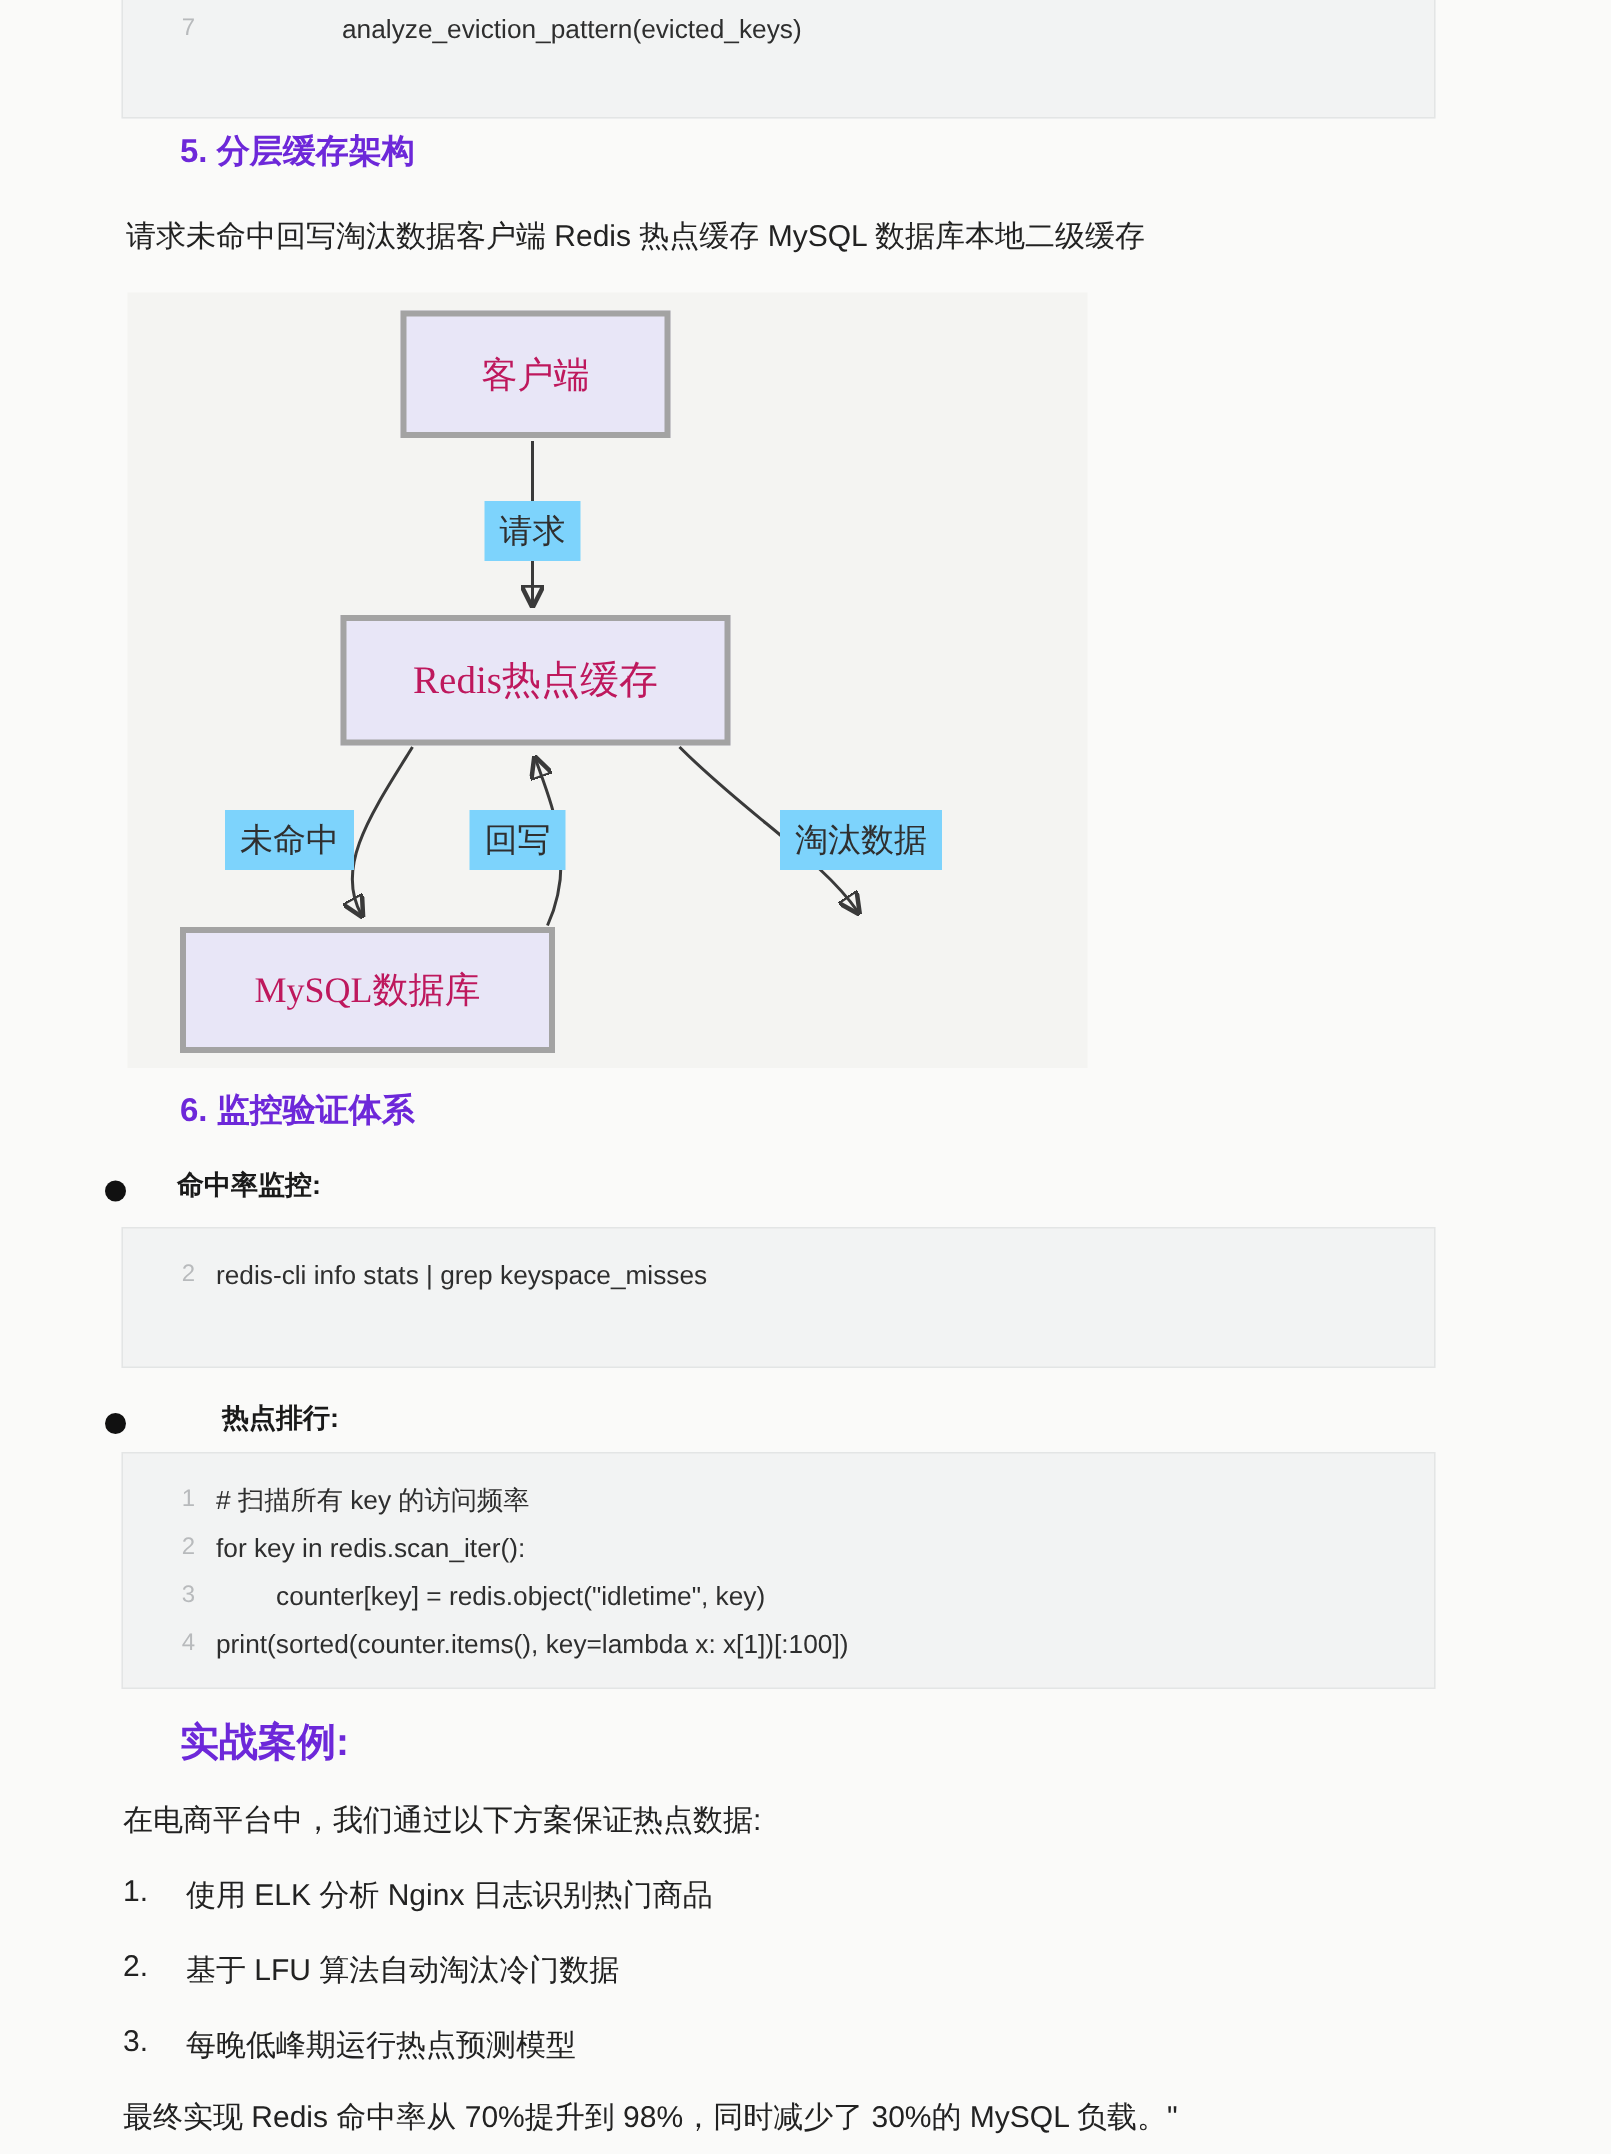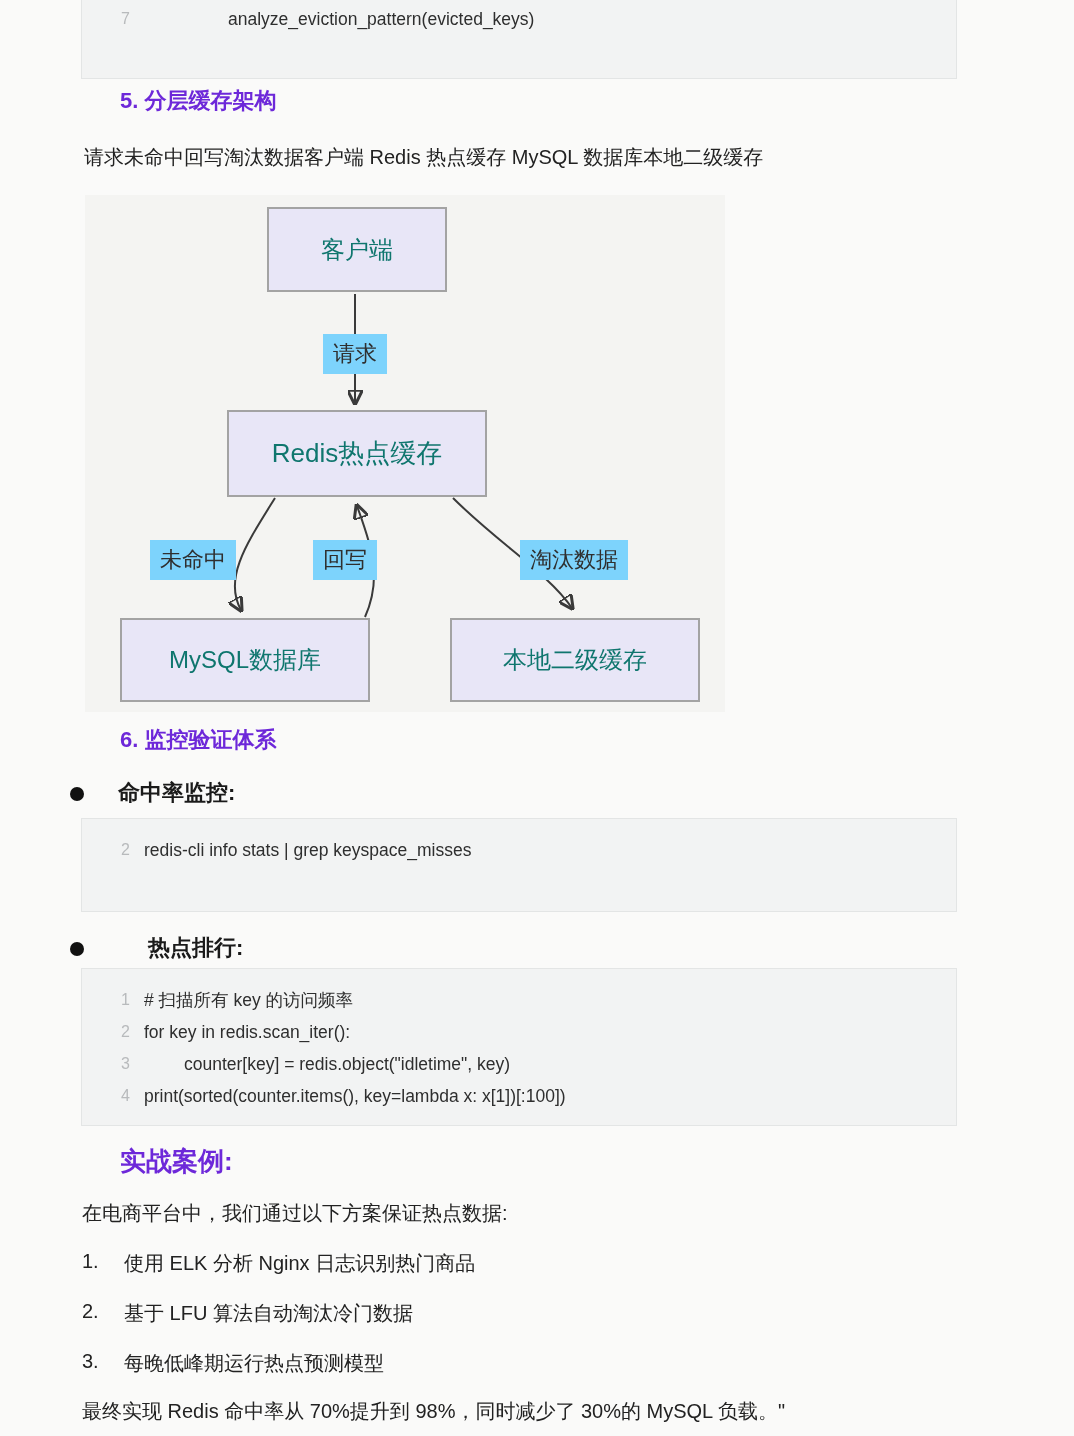--- a/index.html
+++ b/index.html
@@ -22,33 +22,33 @@
   .ct{
     display:inline-block;margin-left:14px;
     color:#2e2e2e;font-size:17.5px;vertical-align:top;white-space:pre;
   }
   .ind1{padding-left:40px;}
   .ind2{padding-left:84px;}
   
   .h{position:absolute;left:84px;font-weight:bold;font-size:22px;color:#6d28d9;white-space:nowrap;margin-left:36px;}
   .p{position:absolute;left:84px;font-size:20px;color:#222;white-space:nowrap;}
   .dot{position:absolute;left:70px;width:14px;height:14px;border-radius:50%;background:#111;}
-  .btxt{position:absolute;left:118px;font-weight:bold;font-size:22px;color:#1a1a1a;white-space:nowrap;}
+  .btxt{position:absolute;left:118px;font-weight:bold;font-size:18px;color:#1a1a1a;white-space:nowrap;}
   .lino{position:absolute;left:82px;font-size:20px;color:#222;}
   .litx{position:absolute;left:124px;font-size:20px;color:#222;white-space:nowrap;}
   
   #diagram-panel{
     position:absolute;left:85px;top:195px;width:640px;height:517px;
     background:#f4f4f2;
   }
   .node{
     position:absolute;box-sizing:border-box;
-    background:#e8e6f7;border:2px solid #a3a3a3;
+    background:#e8e6f7;border:4px solid #a3a3a3;
     display:flex;align-items:center;justify-content:center;
-    font-size:24px;color:#0f766e;white-space:nowrap;
+    font-size:24px;color:#be185d;white-space:nowrap;font-family:Liberation Serif, serif;
   }
   #node-client{left:182px;top:12px;width:180px;height:85px;}
   #node-redis{left:142px;top:215px;width:260px;height:87px;font-size:26px;}
   #node-mysql{left:35px;top:423px;width:250px;height:84px;}
   #node-local{left:365px;top:423px;width:250px;height:84px;}
   .chip{
     position:absolute;background:#7dd3fc;color:#2f2f2f;
     font-size:22px;padding:5px 10px;white-space:nowrap;
   }
   #chip-request{left:238px;top:139px;}
@@ -78,21 +78,20 @@
       </marker>
     </defs>
     <line x1="270" y1="99" x2="270" y2="208" marker-end="url(#arrow)"></line>
     <path d="M190,303 C162,348 138,383 156,415" marker-end="url(#arrow)"></path>
     <path d="M280,422 C299,380 284,345 272,311" marker-end="url(#arrow)"></path>
     <path d="M368,303 C414,349 463,378 487,413" marker-end="url(#arrow)"></path>
   </svg>
   <div class="node" id="node-client">客户端</div>
   <div class="node" id="node-redis">Redis热点缓存</div>
   <div class="node" id="node-mysql">MySQL数据库</div>
-  <div class="node" id="node-local">本地二级缓存</div>
   <div class="chip" id="chip-request">请求</div>
   <div class="chip" id="chip-miss">未命中</div>
   <div class="chip" id="chip-writeback">回写</div>
   <div class="chip" id="chip-evict">淘汰数据</div>
 </div>
 
 <div class="h" style="top:725px;">6. 监控验证体系</div>
 
 <span class="dot" style="top:787px;"></span>
 <div class="btxt" style="top:778px;">命中率监控:</div>

